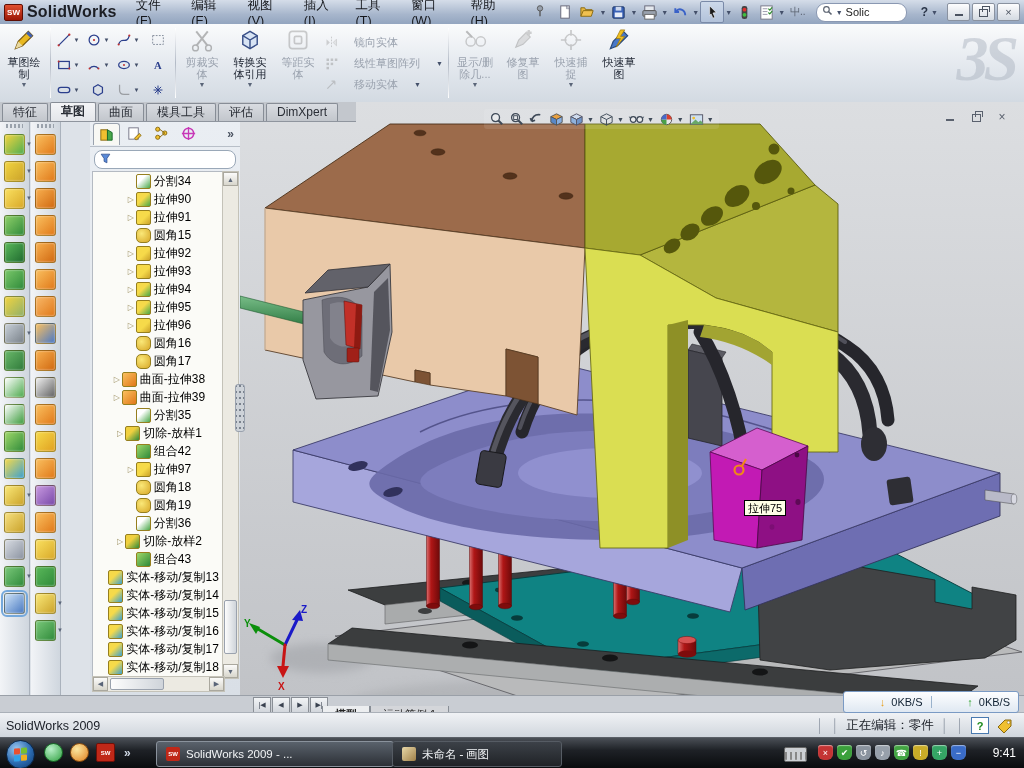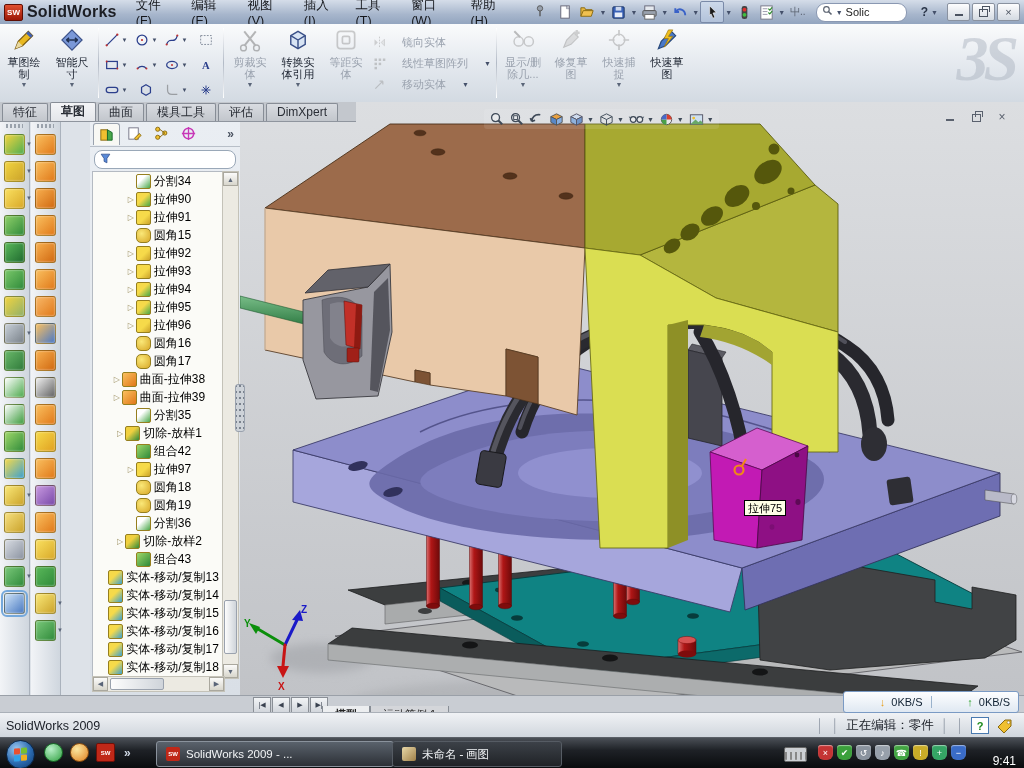--- a/index.html
+++ b/index.html
@@ -145,21 +145,21 @@
     background:linear-gradient(#3c4148,#202327);color:#f2f4f6;font-size:11.5px;
     display:flex;align-items:center;gap:6px;padding:0 9px;overflow:hidden;white-space:nowrap;}
   .taskwin.active{background:linear-gradient(#5a626c,#2c3036);border-color:#8a929c;}
   .twicon{width:14px;height:14px;border-radius:2px;flex:none;display:flex;align-items:center;justify-content:center;
     font-size:6px;font-weight:bold;color:#fff;}
   #kbicon{position:absolute;left:784px;top:9px;width:21px;height:13px;background:#cdd0d4;border-radius:2px;
     background-image:repeating-linear-gradient(90deg,#888 0 2px,transparent 2px 5px);background-size:100% 60%;background-position:0 80%;background-repeat:no-repeat;border:1px solid #666;}
   #tray{position:absolute;left:818px;top:7px;display:flex;gap:4px;}
   .trayic{width:15px;height:15px;border-radius:3px 3px 6px 6px;color:#fff;font-size:9px;
     display:flex;align-items:center;justify-content:center;box-shadow:inset 0 1px 1px rgba(255,255,255,.5);}
-  #clock{position:absolute;right:8px;top:16px;color:#fff;font-size:12px;}
+  #clock{position:absolute;right:8px;top:8px;color:#fff;font-size:12px;}
 </style>
 </head>
 <body>
 
 <div id="app">
 
   <div id="titlebar">
     <div id="logo">
       <span id="logo-badge">SW</span>
       <span id="logo-text">SolidWorks</span>
@@ -259,28 +259,20 @@
 
   <div id="ribbon">
     <div id="watermark">3S</div>
   <div class="rbtn">
         <div class="ricon"><svg width="26" height="26" viewBox="0 0 18 18">
             <path d="M3,15 L5,10 L12,3 L15,6 L8,13 Z" fill="#e8b820" stroke="#7a5a10" stroke-width=".8"></path>
             <path d="M3,15 L5,10 L8,13 Z" fill="#e8d8a0"></path>
             <path d="M12,3 L15,6 L13.5,7.5 L10.5,4.5 Z" fill="#4060b0"></path>
           </svg></div>
    <div class="rlab">草图绘<br>制</div>
-        <div class="rdd">▼</div>
-      </div>
-      <div class="rbtn">
-        <div class="ricon"><svg width="26" height="26" viewBox="0 0 18 18">
-            <path d="M9,2 L16,9 L9,16 L2,9 Z" fill="#7a98d8" stroke="#3a5088" stroke-width=".8"></path>
-            <path d="M5,9 H13 M5,9 l2,-1.5 M5,9 l2,1.5 M13,9 l-2,-1.5 M13,9 l-2,1.5" stroke="#203050" stroke-width="1" fill="none"></path>
-          </svg></div>
-   <div class="rlab">智能尺<br>寸</div>
         <div class="rdd">▼</div>
       </div>
       <div class="rsep"></div>
       <div id="sketchgrid">
         <div class="gcell">
           <svg width="16" height="16" viewBox="0 0 18 18">
             <line x1="3" y1="15" x2="15" y2="3" stroke="#2b3f8c" stroke-width="1.4"></line>
             <circle cx="3" cy="15" r="1.3" fill="#c03030"></circle>
             <circle cx="15" cy="3" r="1.3" fill="#c03030"></circle>
           </svg>

